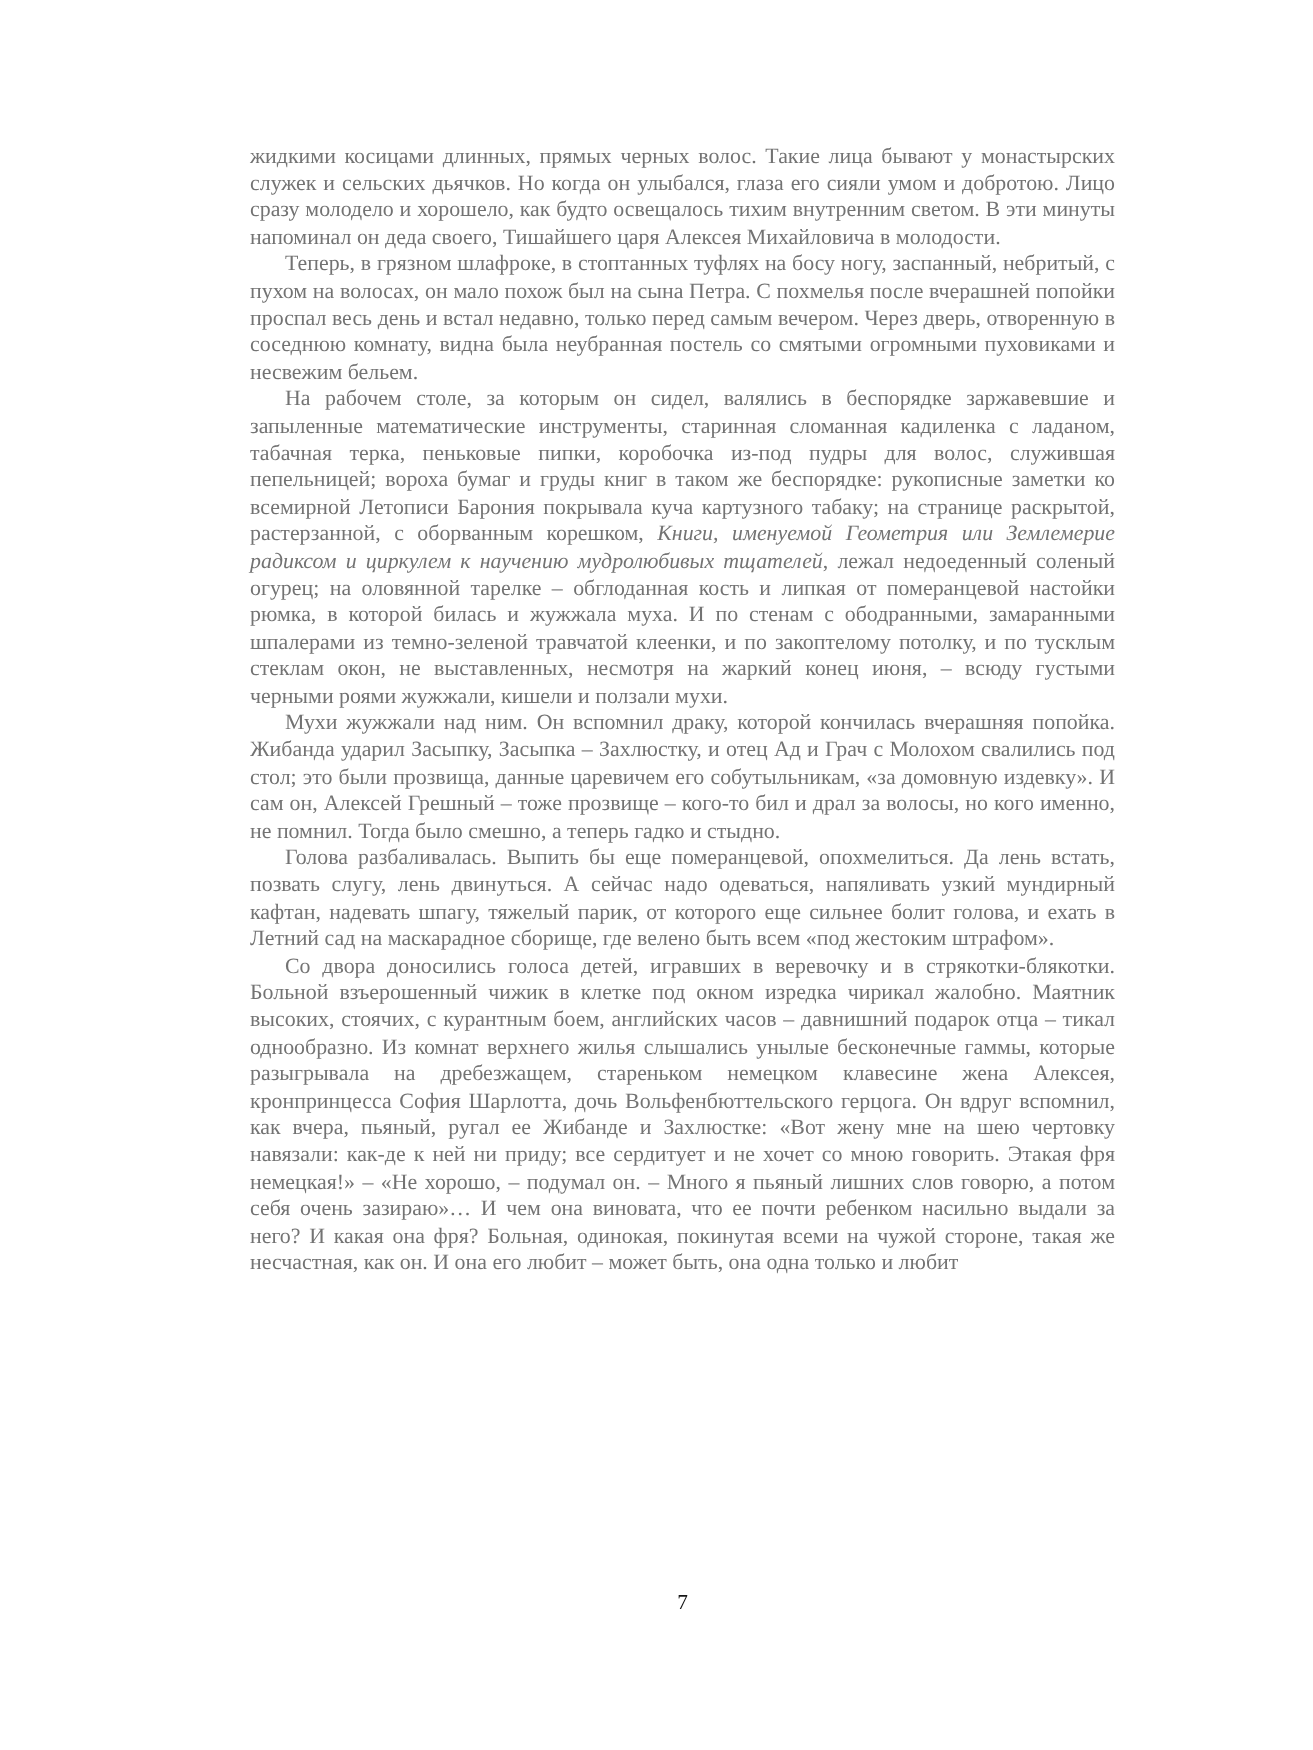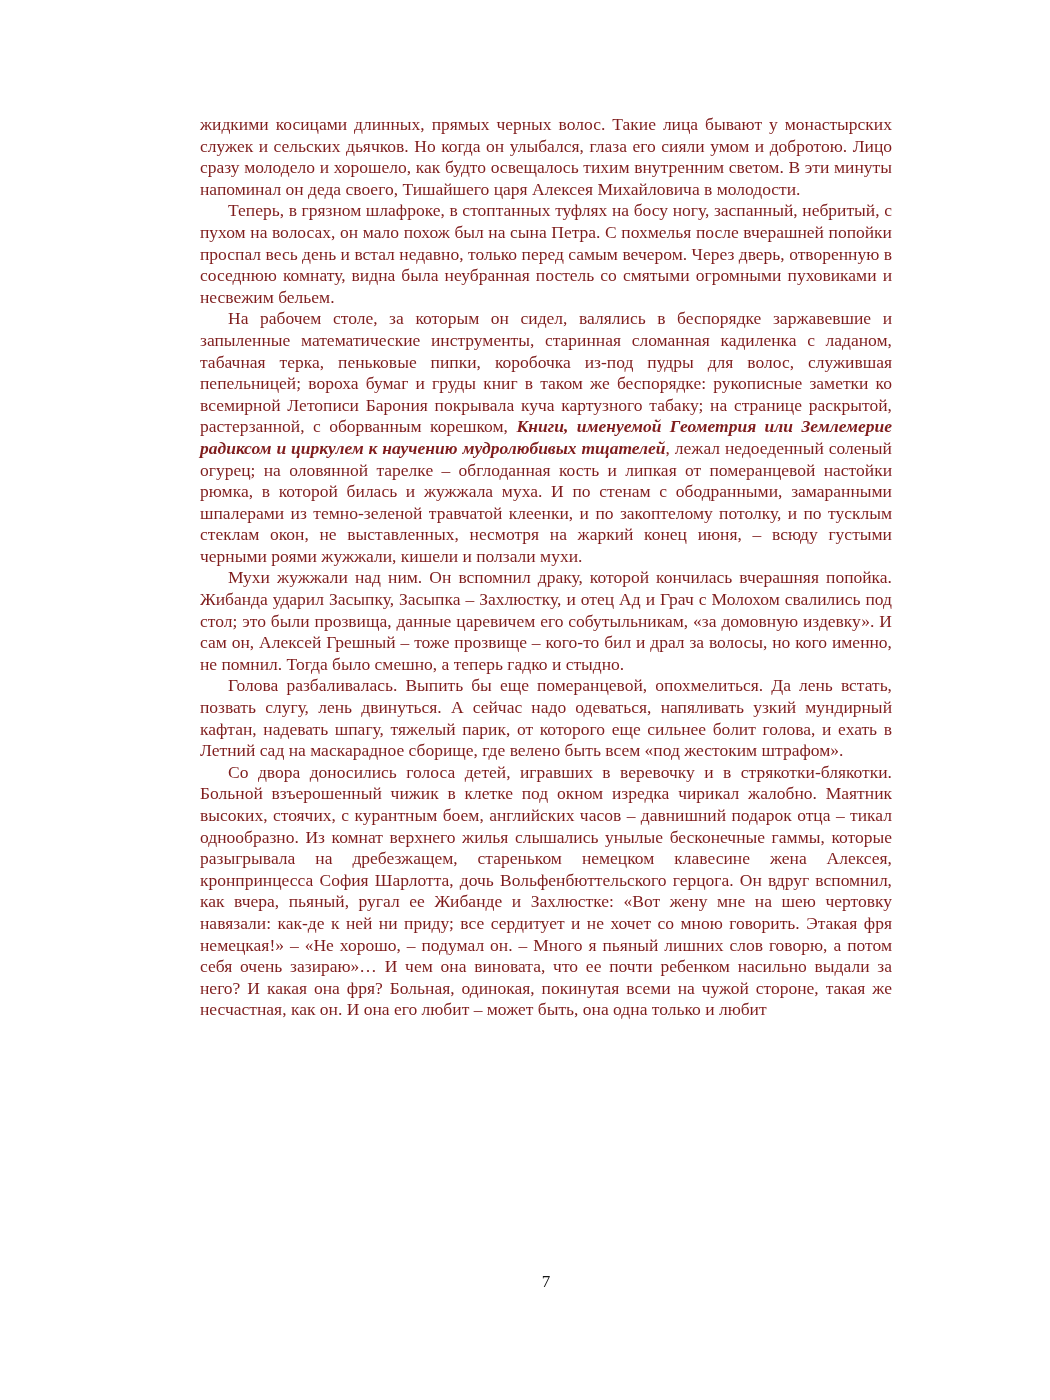--- a/index.html
+++ b/index.html
@@ -19,35 +19,34 @@
     background: #ffffff;
   }
   .text-block {
     position: absolute;
     left: 200px;
     top: 114px;
     width: 692px;
     font-family: "Liberation Serif", "DejaVu Serif", serif;
     font-size: 17.5px;
     line-height: 21.6px;
-    color: #7f1d1d;
+    color: #737373;
     text-align: justify;
     hyphens: auto;
     -webkit-hyphens: auto;
   }
   p.para {
     margin: 0;
     padding: 0;
   }
   p.para.indent {
     text-indent: 28px;
   }
   .italic {
     font-style: italic;
-    font-weight: bold;
   }
   .page-number {
     position: absolute;
     top: 1272px;
     left: 200px;
     width: 692px;
     text-align: center;
     font-family: "Liberation Serif", "DejaVu Serif", serif;
     font-size: 17px;
     color: #151515;

